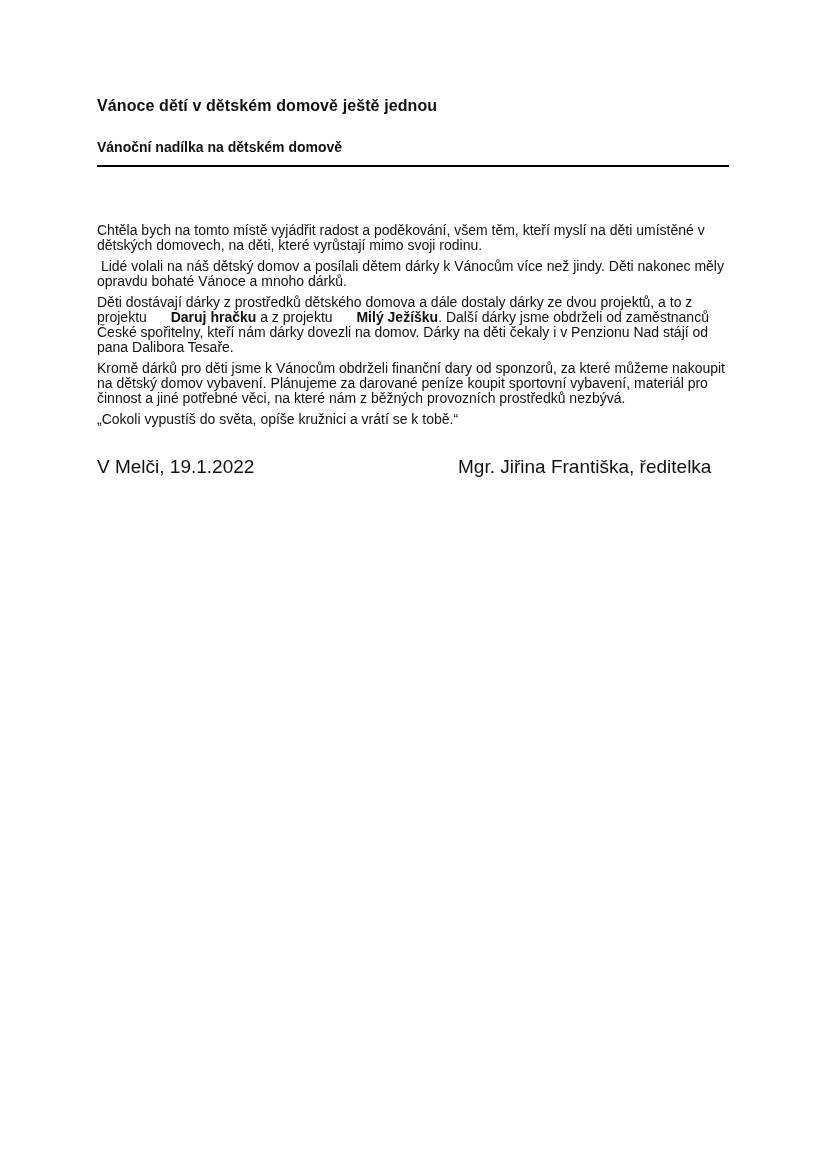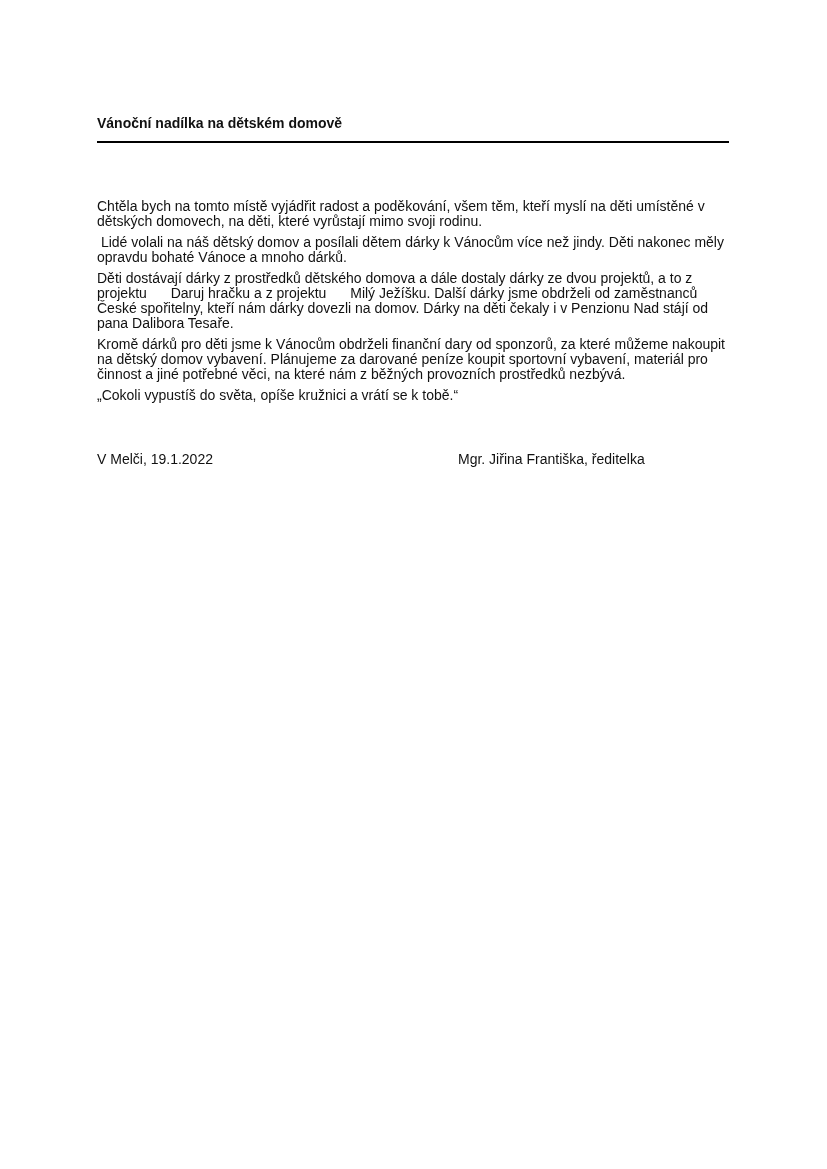--- a/index.html
+++ b/index.html
@@ -45,43 +45,44 @@
     margin-top: 56px;
   }
   .body-text p {
     margin: 0 0 6px 0;
     font-size: 14px;
     font-weight: 400;
     line-height: 15px;
     white-space: pre-wrap;
   }
   .bold {
-    font-weight: 400;
+    font-weight: 700;
     padding-left: 20px;
   }
   .footer-row {
     position: relative;
-    margin-top: 43px;
+    margin-top: 26px;
     height: 28px;
-    font-size: 14px;
+    font-size: 19px;
     line-height: 27.4px;
   }
   .footer-signature {
     position: absolute;
     left: 361px;
     top: 0;
     white-space: nowrap;
   }
 </style>
 </head>
 <body>
 
 <div class="doc-page">
   <div class="content">
 
+    <h1 class="doc-title">Vánoce dětí v dětském domově ještě jednou</h1>
 
     <h2 class="doc-subtitle">Vánoční nadílka na dětském domově</h2>
 
     <div class="body-text">
 
       <p>Chtěla bych na tomto místě vyjádřit radost a poděkování, všem těm, kteří myslí na děti umístěné v dětských domovech, na děti, které vyrůstají mimo svoji rodinu.</p>
 
 
       <p> Lidé volali na náš dětský domov a posílali dětem dárky k Vánocům více než jindy. Děti nakonec měly opravdu bohaté Vánoce a mnoho dárků.</p>
 

